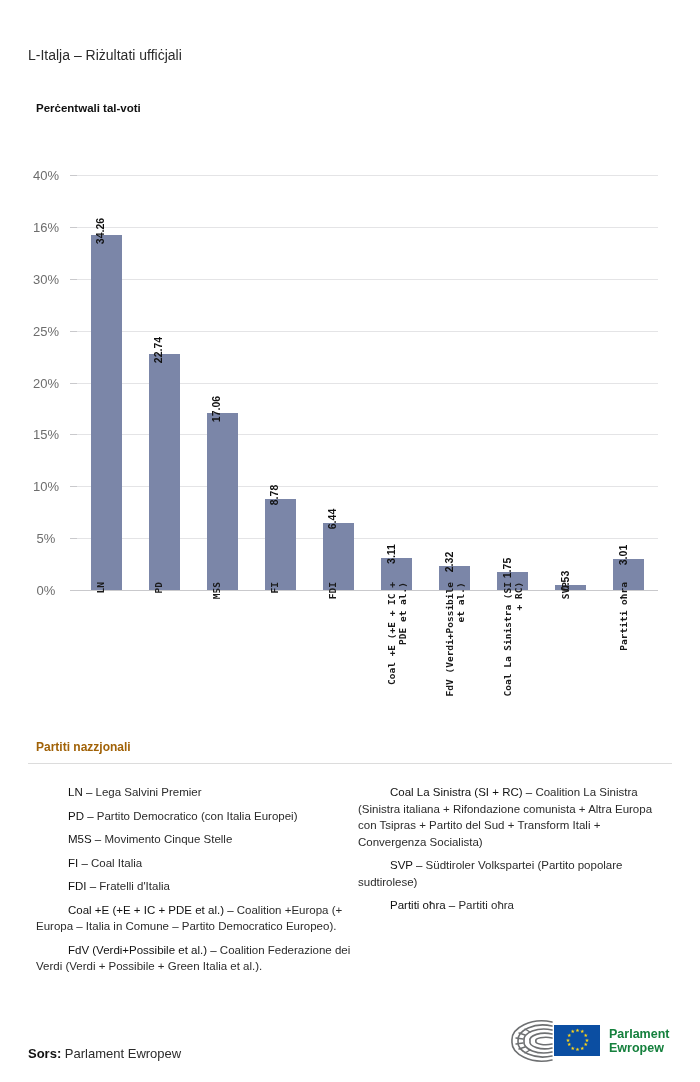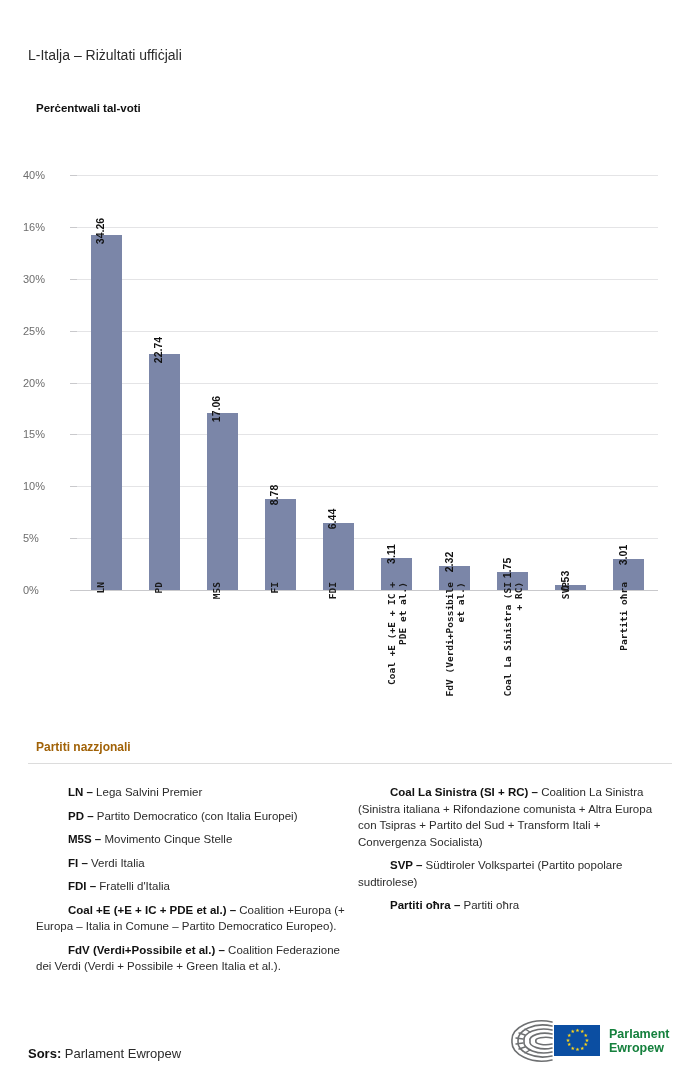--- a/index.html
+++ b/index.html
@@ -46,22 +46,22 @@
   }
   .gridline {
     position: absolute; left: 0; width: 581px;
     height: 1px; background: #e4e4e6;
   }
   .gridline.baseline { background: #c9c9cc; }
   .ytick {
     position: absolute;
     right: 631px;               
     width: 46px;
-    text-align: left;
-    font-size: 11px;
+    text-align: center;
+    font-size: 13px;
     color: #6d6d6d;
     transform: translateY(-50%);
   }
   .tickmark {
     position: absolute;
     left: 70px; width: 7px; height: 1px;
     background: #c9c9cc;
   }
 
   .bar {
@@ -106,21 +106,21 @@
   }
   .legend-col { position: absolute; top: 784px; }
   #legend-col-left  { left: 36px; width: 318px; }
   #legend-col-right { left: 358px; width: 312px; }
   .legend-entry {
     font-size: 11.5px;
     line-height: 16.5px;
     color: #2b2b2b;
     margin-bottom: 7px;
   }
-  .legend-entry b { color: #111111; font-weight: bold; padding-left: 32px; }
+  .legend-entry b { color: #111111; font-weight: normal; padding-left: 32px; }
 
   
   #source {
     position: absolute; left: 28px; top: 1046px;
     font-size: 13px; color: #2b2b2b;
   }
   #source b { font-weight: bold; color: #111111; }
 
   #ep-logo {
     position: absolute; right: 24px; top: 1016px;
@@ -225,21 +225,21 @@
       <div class="xlabel" style="left: 559.85px;">SVP</div>
       <div class="xlabel" style="left: 617.95px;">Partiti oħra</div>
     </div>
 
   <div id="legend-title">Partiti nazzjonali</div>
   <div id="legend-rule"></div>
   <div id="legend-col-left" class="legend-col">
       <div class="legend-entry"><b>LN –</b><span> Lega Salvini Premier</span></div>
       <div class="legend-entry"><b>PD –</b><span> Partito Democratico (con Italia Europei)</span></div>
       <div class="legend-entry"><b>M5S –</b><span> Movimento Cinque Stelle</span></div>
-      <div class="legend-entry"><b>FI –</b><span> Verdi Italia</span></div>
+      <div class="legend-entry"><b>FI –</b><span> Coal Italia</span></div>
       <div class="legend-entry"><b>FDI –</b><span> Fratelli d'Italia</span></div>
       <div class="legend-entry"><b>Coal +E (+E + IC + PDE et al.) –</b><span> Coalition +Europa (+ Europa – Italia in Comune – Partito Democratico Europeo).</span></div>
       <div class="legend-entry"><b>FdV (Verdi+Possibile et al.) –</b><span> Coalition Federazione dei Verdi (Verdi + Possibile + Green Italia et al.).</span></div>
     </div>
   <div id="legend-col-right" class="legend-col">
       <div class="legend-entry"><b>Coal La Sinistra (SI + RC) –</b><span> Coalition La Sinistra (Sinistra italiana + Rifondazione comunista + Altra Europa con Tsipras + Partito del Sud + Transform Itali + Convergenza Socialista)</span></div>
       <div class="legend-entry"><b>SVP –</b><span> Südtiroler Volkspartei (Partito popolare sudtirolese)</span></div>
       <div class="legend-entry"><b>Partiti oħra –</b><span> Partiti oħra</span></div>
     </div>
 

